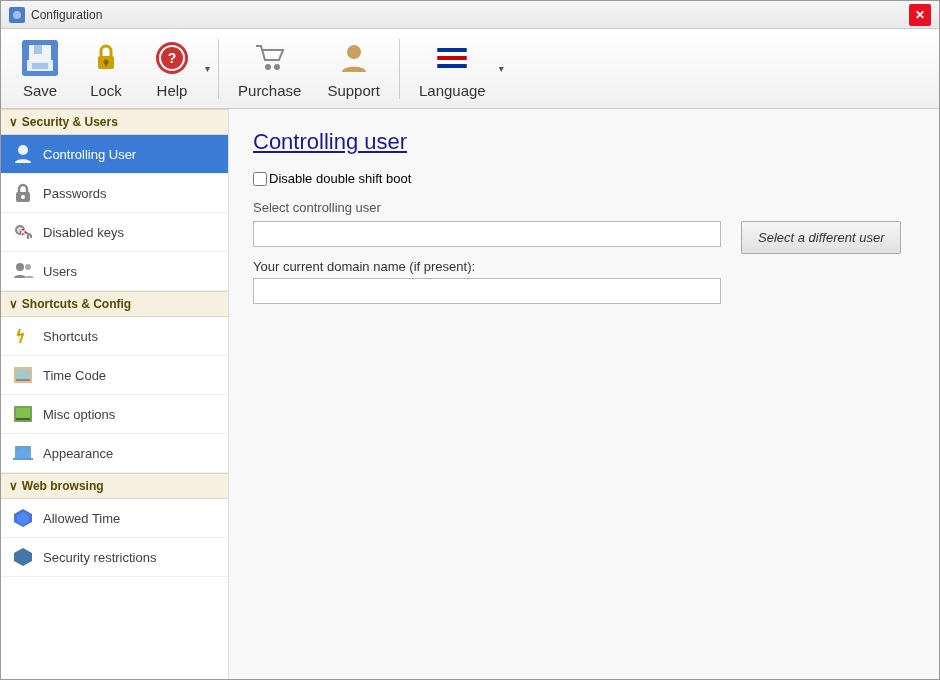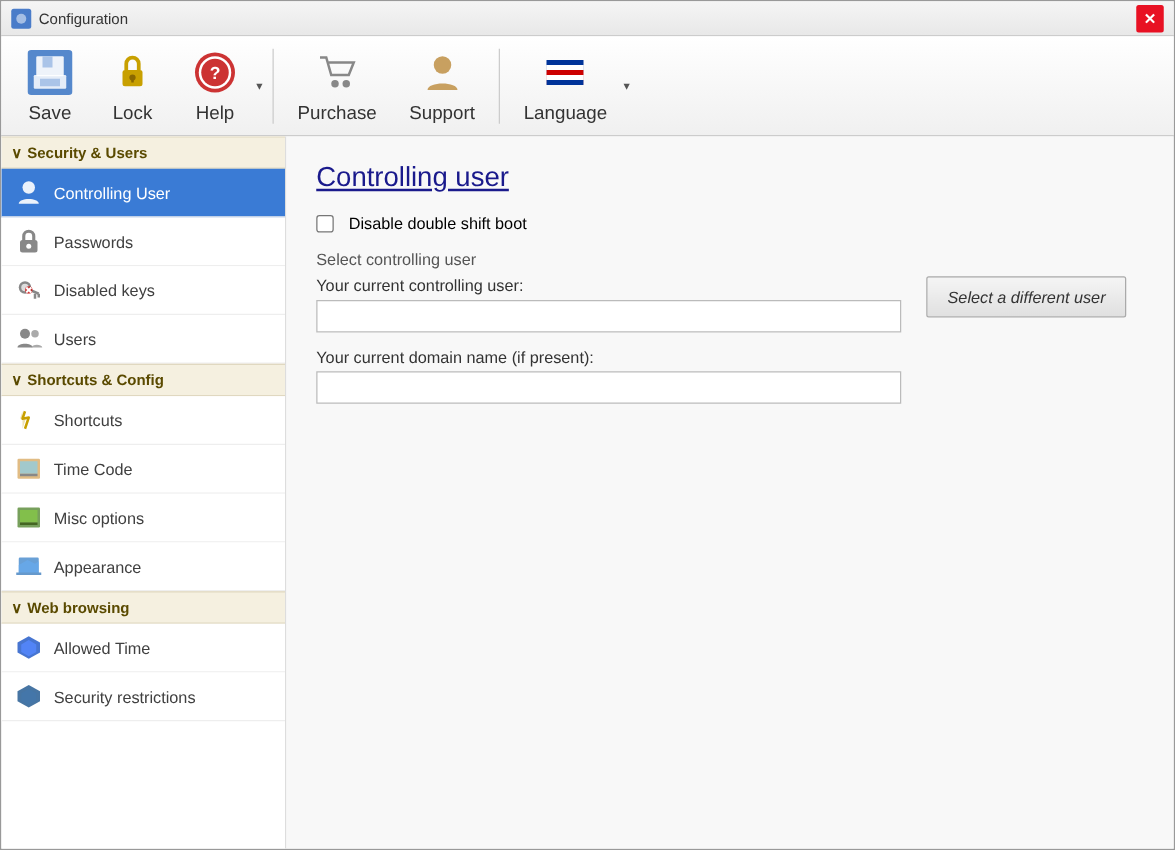--- a/index.html
+++ b/index.html
@@ -26,21 +26,21 @@
     .sidebar-section-header { background: #f5f0e0; padding: 5px 8px; font-size: 12px; font-weight: bold; color: #5a4a00; display: flex; align-items: center; gap: 4px; border-bottom: 1px solid #e0d8c0; border-top: 1px solid #e0d8c0; }
     .sidebar-item { display: flex; align-items: center; gap: 8px; padding: 7px 10px; cursor: pointer; border-bottom: 1px solid #eee; background: #fff; }
     .sidebar-item.active { background: #3a7bd5; color: white; }
     .sidebar-item.active .sidebar-item-label { color: white; }
     .sidebar-item-icon { width: 24px; height: 24px; display: flex; align-items: center; justify-content: center; flex-shrink: 0; }
     .sidebar-item-label { font-size: 13px; color: #404040; }
 
     .content-area { flex: 1; padding: 20px 24px; background: #f8f8f8; overflow-y: auto; }
     .page-title { font-size: 22px; font-weight: normal; color: #1a1a8c; text-decoration: underline; margin-bottom: 16px; }
 
-    .checkbox-row { display: flex; align-items: center; gap: 12px; margin-bottom: 14px; }
+    .checkbox-row { display: flex; align-items: center; gap: 2px; margin-bottom: 14px; }
     .checkbox-row input[type="checkbox"] { width: 14px; height: 14px; }
 
     .section-label { font-size: 13px; color: #555; margin-bottom: 6px; }
     .field-label { font-size: 13px; color: #333; margin-bottom: 4px; }
     .text-input { width: 468px; height: 26px; border: 1px solid #bbb; background: white; padding: 2px 6px; font-size: 13px; }
 
     .side-button-area { display: flex; flex-direction: column; justify-content: center; margin-left: 20px; }
     .select-user-btn { padding: 8px 16px; background: linear-gradient(to bottom, #f5f5f5, #e0e0e0); border: 1px solid #aaa; cursor: pointer; font-size: 13px; color: #333; border-radius: 2px; white-space: nowrap; font-style: italic; }
 
     .input-row { display: flex; align-items: flex-start; margin-bottom: 12px; }
@@ -281,21 +281,20 @@
       <div class="checkbox-row">
         <input type="checkbox" id="ddsb" style="">
         <label for="ddsb">Disable double shift boot</label>
       </div>
 
       <div>
         <div class="section-label">Select controlling user</div>
 
         <div class="input-row">
           <div>
-            <div class="field-label">Your current controlling user:</div>
             <input type="text" class="text-input" value="" style="">
             <div style="height:12px;"></div>
             <div class="field-label">Your current domain name (if present):</div>
             <input type="text" class="text-input" value="" style="">
           </div>
           <div class="side-button-area">
             <button class="select-user-btn">Select a different user</button>
           </div>
         </div>
       </div>

